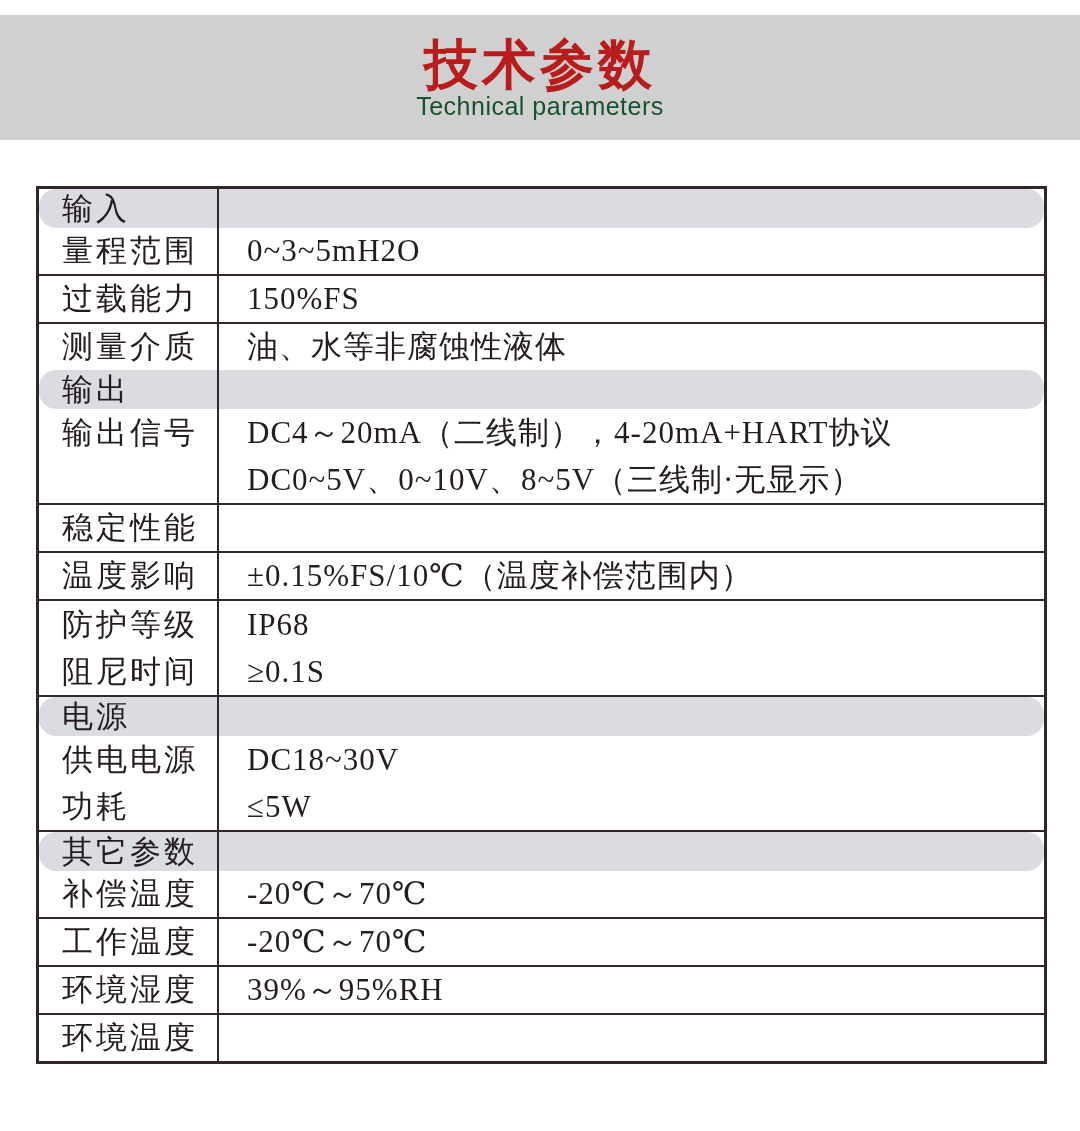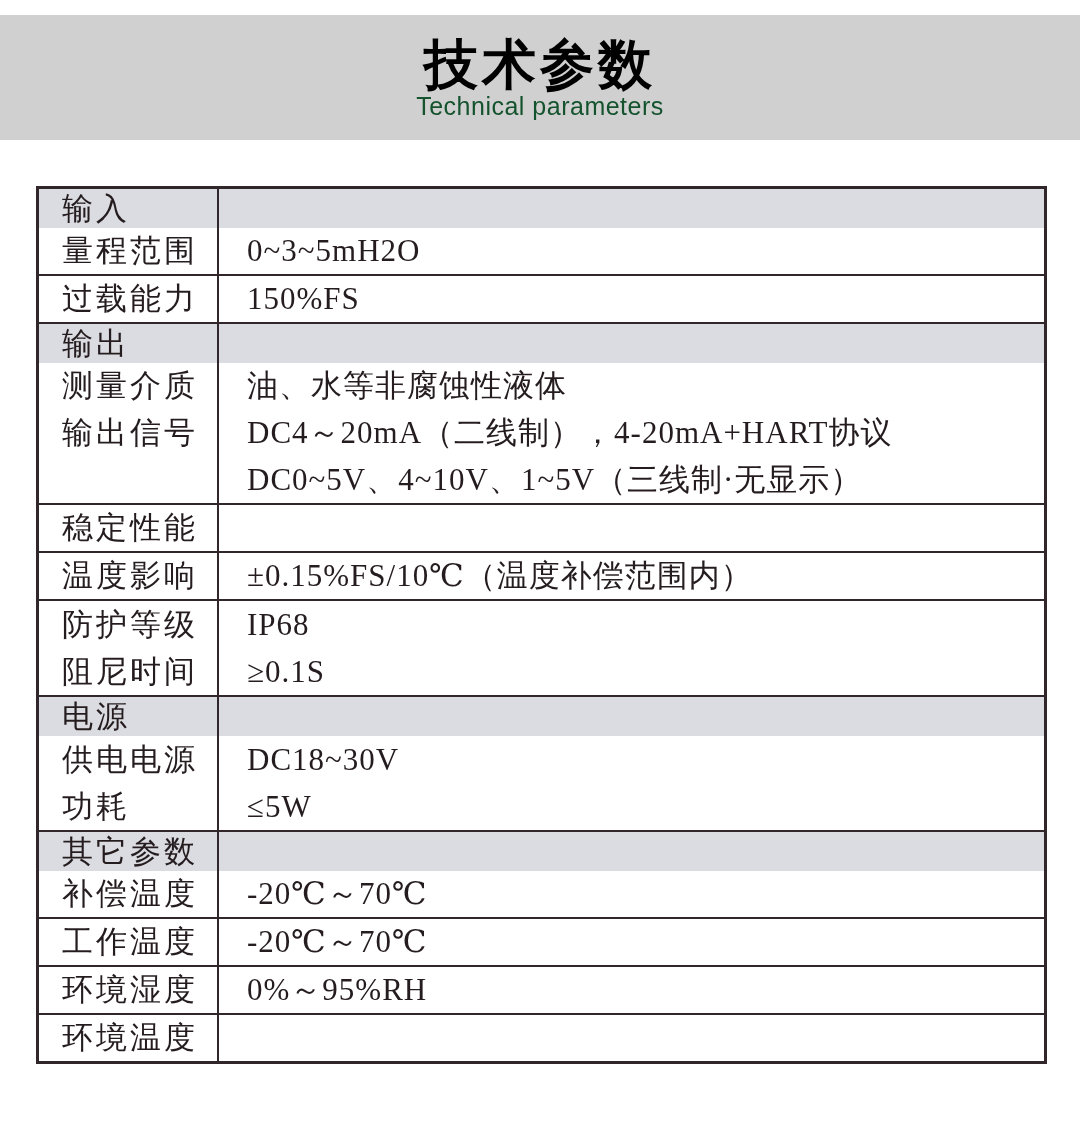--- a/index.html
+++ b/index.html
@@ -3,31 +3,31 @@
 <meta charset="utf-8">
 <style>
   html,body{margin:0;padding:0;background:#ffffff;}
   body{width:1080px;height:1131px;position:relative;overflow:hidden;
        font-family:"Liberation Serif","DejaVu Serif",serif;color:#241c1e;}
 
   
   .banner{margin-top:15px;width:1080px;height:125px;background:#d0d0d0;
           display:flex;flex-direction:column;align-items:center;justify-content:center;}
   .banner h1{margin:0;font-family:"Liberation Sans","DejaVu Sans",sans-serif;
-             font-weight:900;font-size:54px;line-height:58px;color:#000000;letter-spacing:4px;}
+             font-weight:900;font-size:54px;line-height:58px;color:#b91c1c;letter-spacing:4px;}
   .banner .subtitle{font-family:"Liberation Sans","DejaVu Sans",sans-serif;
                     font-weight:400;font-size:25px;line-height:27px;color:#14532d;letter-spacing:0.5px;}
 
   
   .spec-table{position:absolute;left:36px;top:186px;width:1011px;
               border:3px solid #31272a;box-sizing:border-box;background:#fff;}
   .row{display:block;}
   .row.bordered{border-bottom:2px solid #31272a;text-align:center;}
   .line{display:flex;align-items:stretch;}
-  .row.section .line{height:39px;background:#dbdce1;}
+  .row.section .line{height:39px;background:#dbdce1;border-radius:17px;}
   .row.data .line{height:46px;}
   .row.group .line{height:47px;}
   .label-cell{flex:0 0 180px;width:180px;box-sizing:border-box;
               border-right:2px solid #31272a;padding-left:23px;
               display:flex;align-items:center;
               font-size:31px;letter-spacing:3px;white-space:nowrap;}
   .value-cell{flex:1;padding-left:28px;display:flex;align-items:center;
               font-size:31px;letter-spacing:1px;white-space:nowrap;}
 </style>
 </head>
@@ -52,40 +52,40 @@
           <div class="label-cell">量程范围</div>
           <div class="value-cell">0~3~5mH2O</div>
         </div>
       </div>
       <div class="row data bordered">
         <div class="line">
           <div class="label-cell">过载能力</div>
           <div class="value-cell">150%FS</div>
         </div>
       </div>
+      <div class="row data">
+        <div class="line">
+          <div class="label-cell">测量介质</div>
+          <div class="value-cell">油、水等非腐蚀性液体</div>
+        </div>
+      </div>
       <div class="row section">
         <div class="line">
           <div class="label-cell">输出</div>
           <div class="value-cell"></div>
-        </div>
-      </div>
-      <div class="row data">
-        <div class="line">
-          <div class="label-cell">测量介质</div>
-          <div class="value-cell">油、水等非腐蚀性液体</div>
         </div>
       </div>
       <div class="row group bordered">
         <div class="line">
           <div class="label-cell">输出信号</div>
           <div class="value-cell">DC4～20mA（二线制），4-20mA+HART协议</div>
         </div>
         <div class="line">
           <div class="label-cell"></div>
-          <div class="value-cell">DC0~5V、4~10V、1~5V（三线制·无显示）</div>
+          <div class="value-cell">DC0~5V、0~10V、8~5V（三线制·无显示）</div>
         </div>
       </div>
       <div class="row data bordered">
         <div class="line">
           <div class="label-cell">稳定性能</div>
         </div>
       </div>
       <div class="row data bordered">
         <div class="line">
           <div class="label-cell">温度影响</div>
@@ -132,21 +132,21 @@
       </div>
       <div class="row data bordered">
         <div class="line">
           <div class="label-cell">工作温度</div>
           <div class="value-cell">-20℃～70℃</div>
         </div>
       </div>
       <div class="row data bordered">
         <div class="line">
           <div class="label-cell">环境湿度</div>
-          <div class="value-cell">0%～95%RH</div>
+          <div class="value-cell">39%～95%RH</div>
         </div>
       </div>
       <div class="row data">
         <div class="line">
           <div class="label-cell">环境温度</div>
         </div>
       </div>
     </div>
 
 </div>

